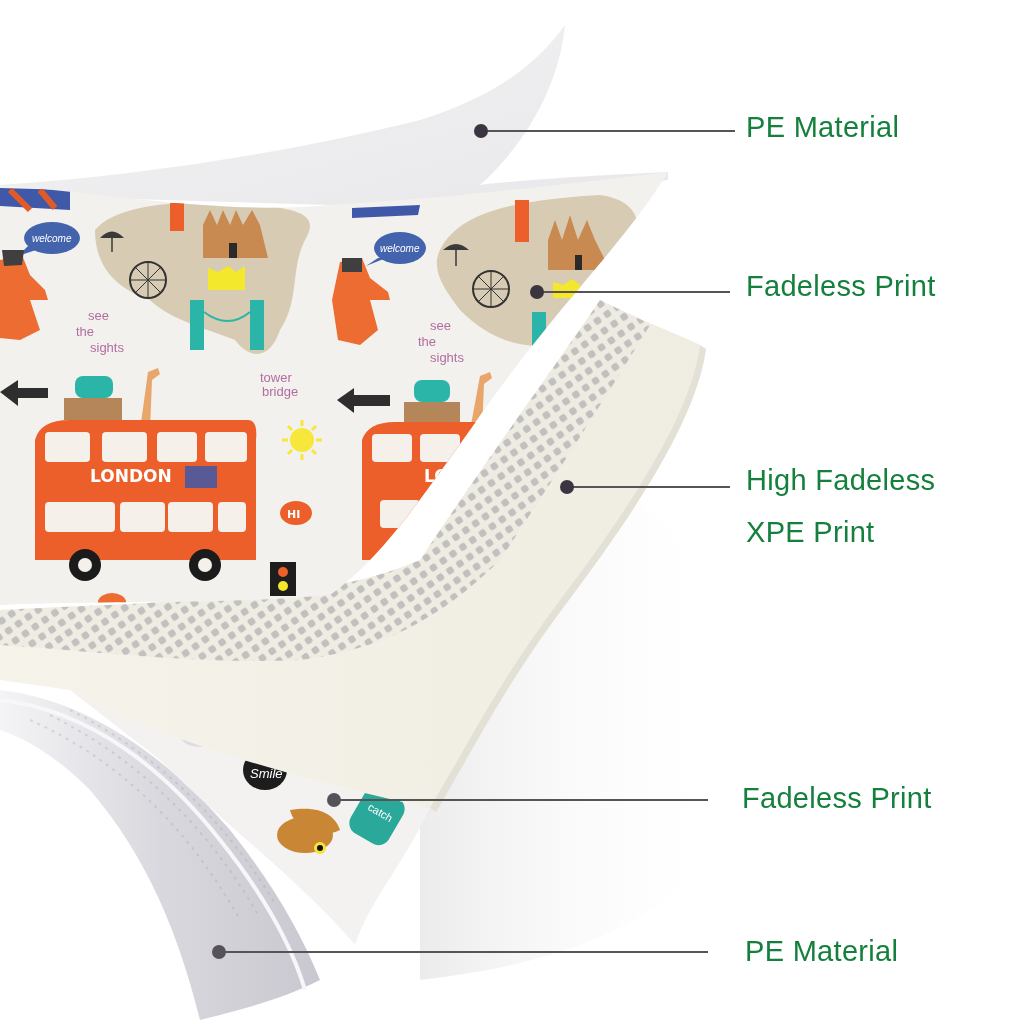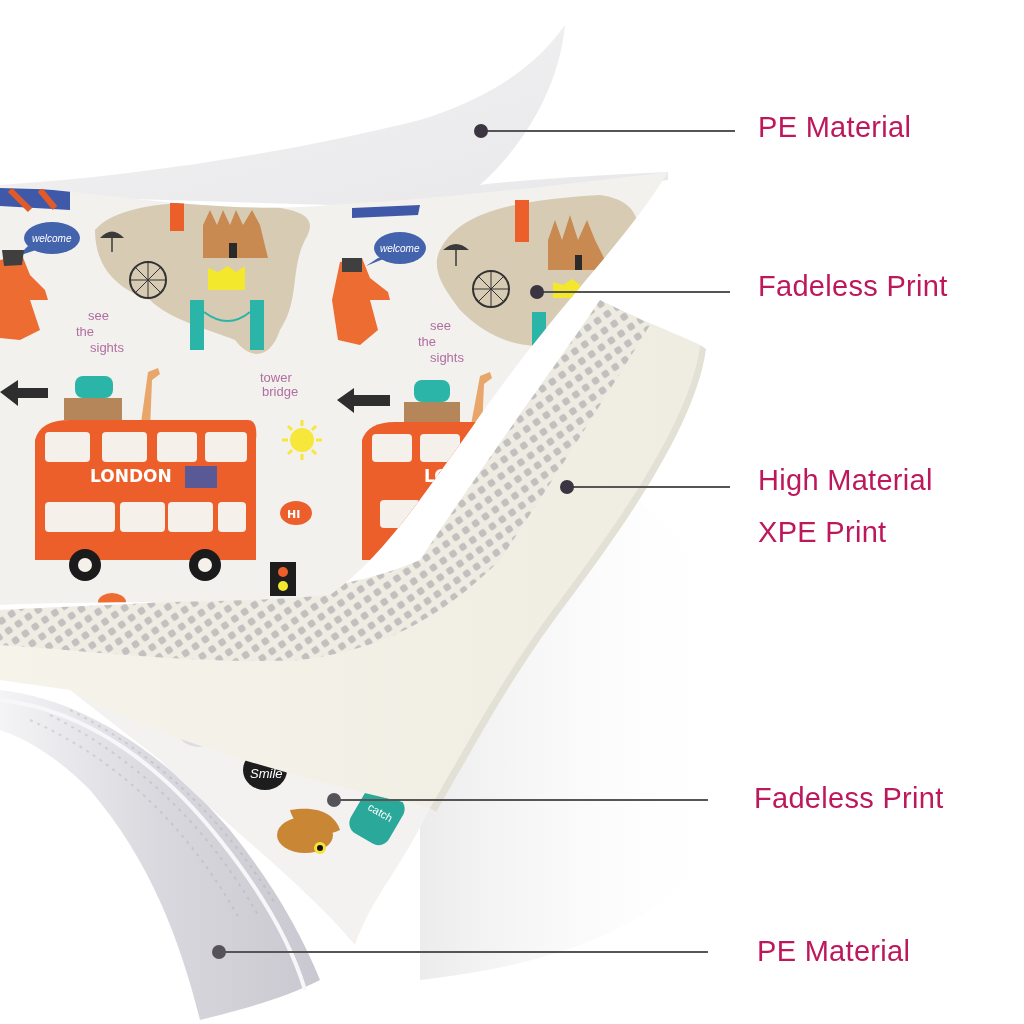--- a/index.html
+++ b/index.html
@@ -6,26 +6,25 @@
     body {
       width: 1024px; height: 1024px; overflow: hidden;
       background: #ffffff;
       font-family: "Liberation Sans", "DejaVu Sans", sans-serif;
       position: relative;
     }
     #stage { position: absolute; left: 0; top: 0; width: 1024px; height: 1024px; }
     svg.art { position: absolute; left: 0; top: 0; }
     .callout {
       position: absolute;
-      color: #be185d;
+      color: #15803d;
       font-size: 29px;
       letter-spacing: 0.3px;
       line-height: 52px;
       white-space: nowrap;
-      margin-left: 12px;
     }
     .callout span { display: block; }
     .print-text {
       font-family: "DejaVu Sans", sans-serif;
       font-weight: bold;
     }
   </style>
 </head>
 <body>
 
@@ -214,21 +213,21 @@
     </g>
   </svg>
 
   <div class="callout" style="left:746px; top:101px;">
     <span>PE Material</span>
   </div>
   <div class="callout" style="left:746px; top:260px;">
     <span>Fadeless Print</span>
   </div>
   <div class="callout" style="left:746px; top:454px;">
-    <span>High Material</span>
+    <span>High Fadeless</span>
     <span>XPE Print</span>
   </div>
   <div class="callout" style="left:742px; top:772px;">
     <span>Fadeless Print</span>
   </div>
   <div class="callout" style="left:745px; top:925px;">
     <span>PE Material</span>
   </div>
 
 </div>

